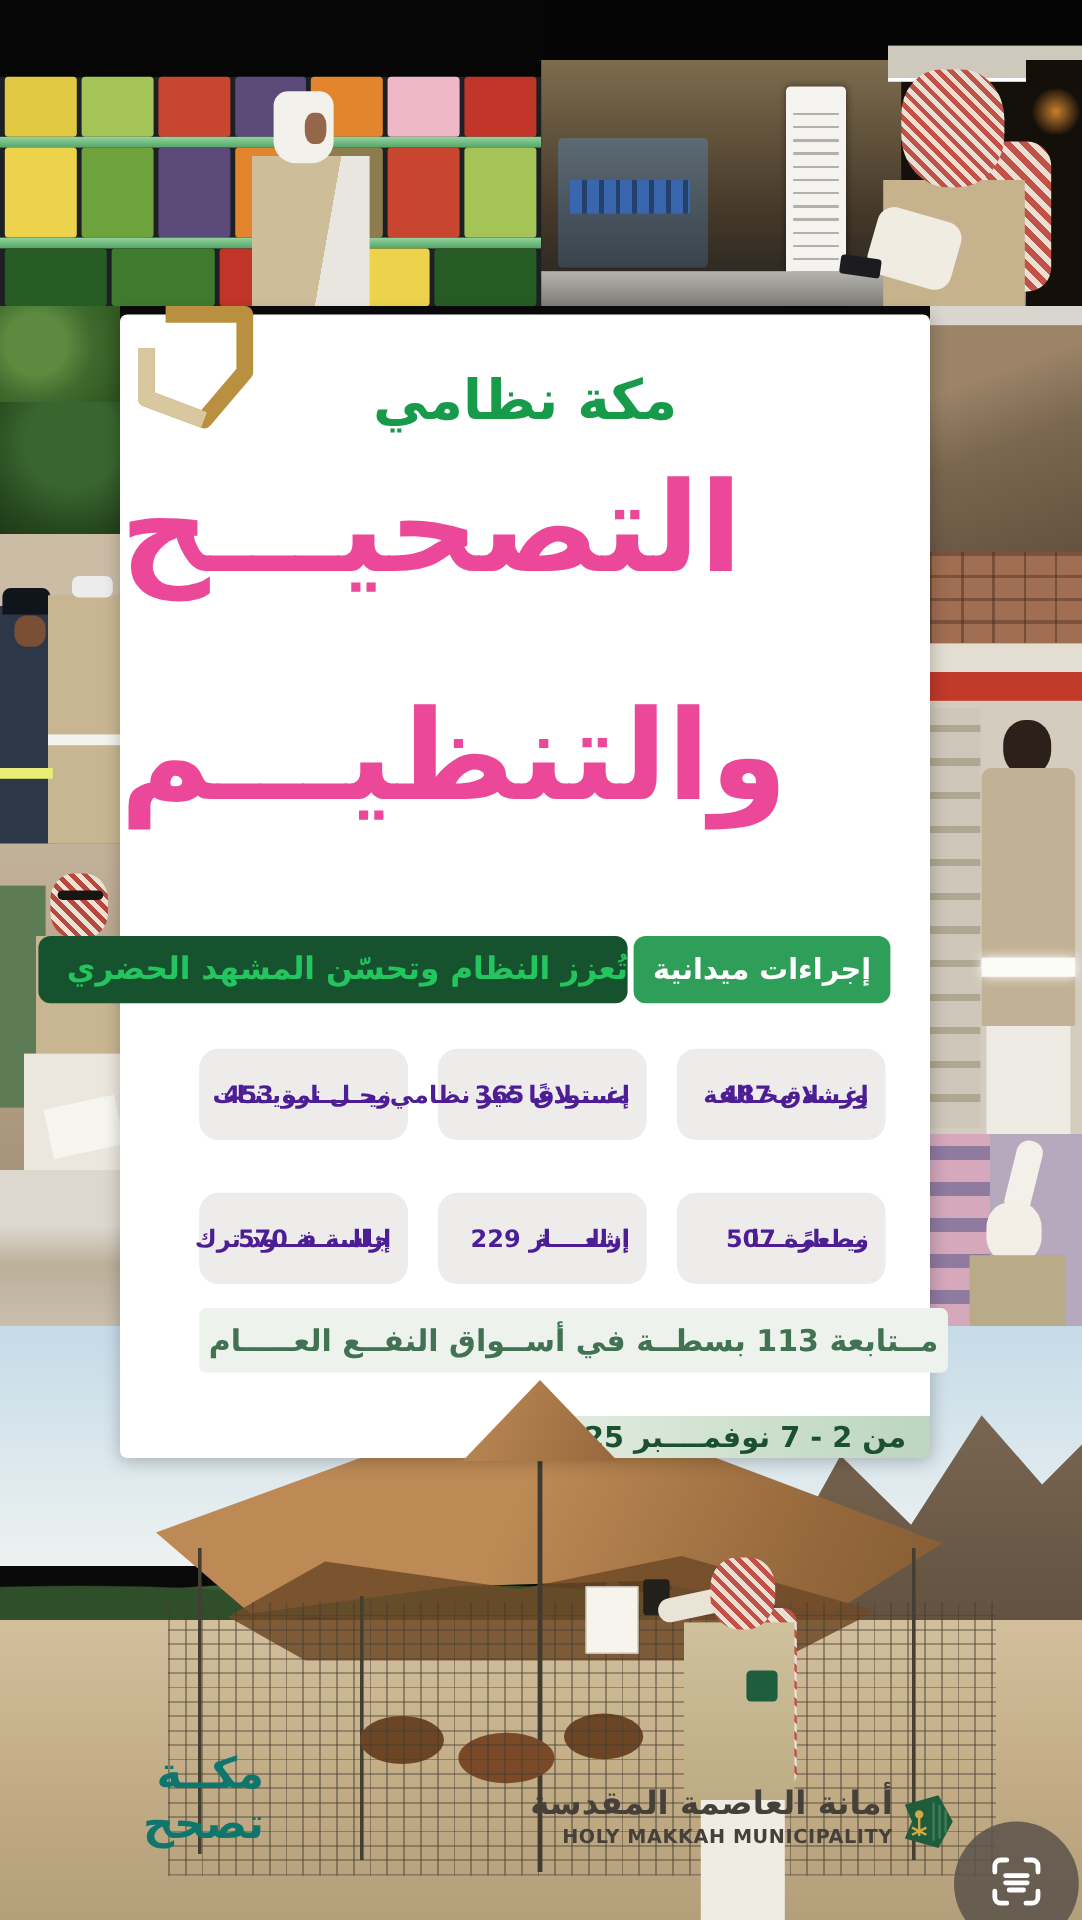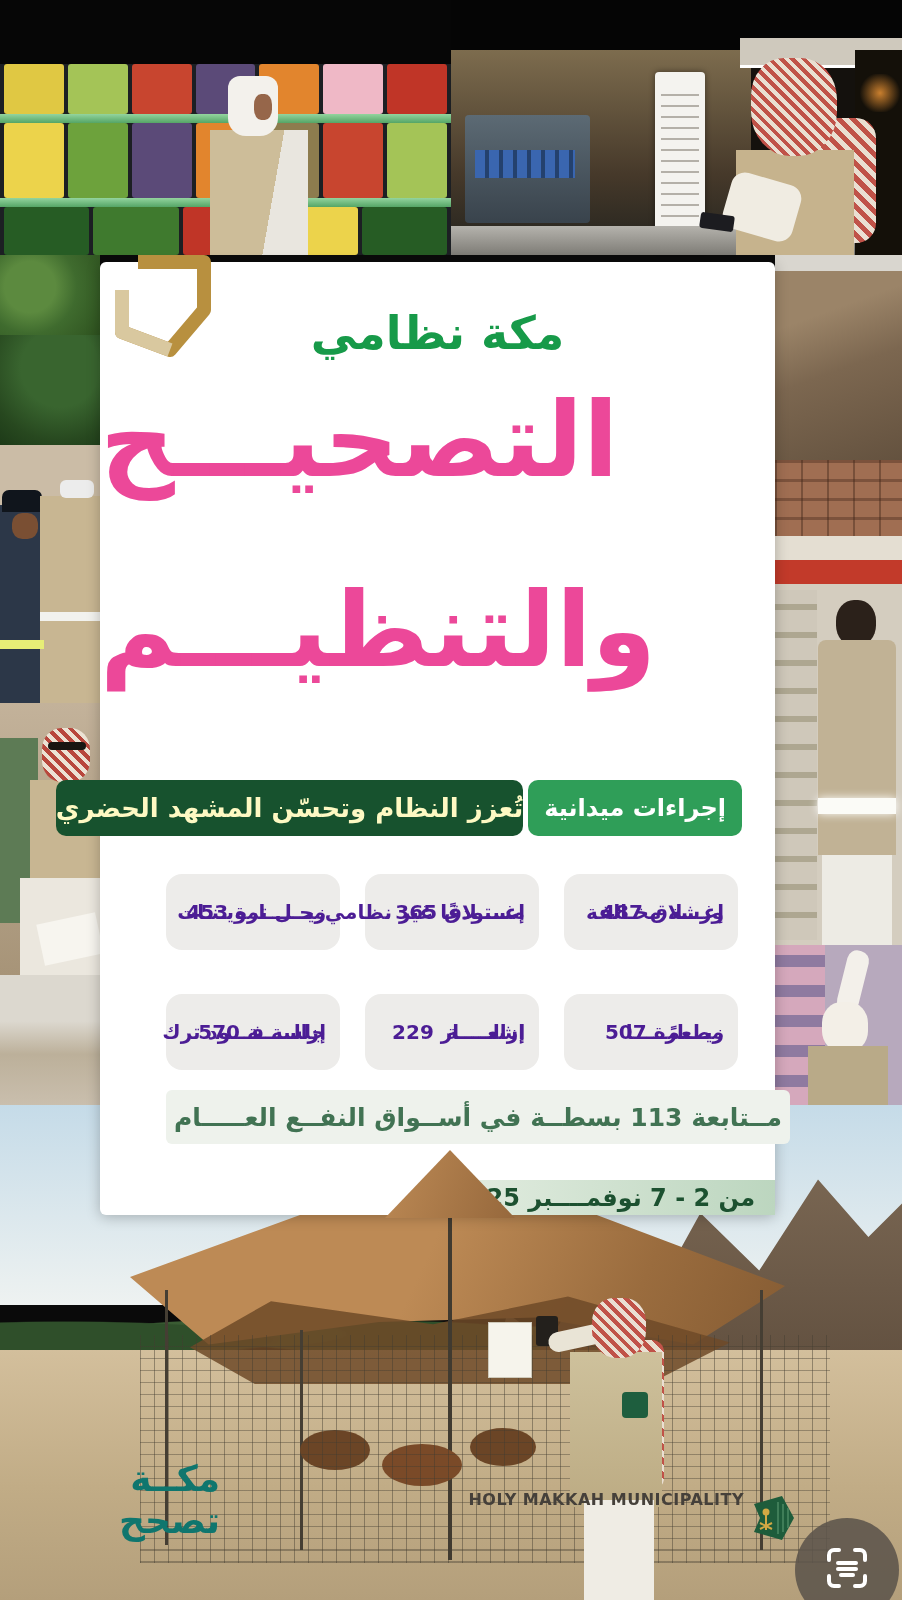--- a/index.html
+++ b/index.html
@@ -130,22 +130,22 @@
   .card{left:100px;top:262px;width:675px;height:953px;background:#ffffff;border-radius:6px;z-index:2;
         box-shadow:0 2px 14px rgba(0,0,0,.25);}
   .gold-bracket{left:8px;top:-8px;width:120px;height:104px;}
   .tagline{left:0;top:44px;width:100%;text-align:center;font-size:46px;font-weight:bold;color:#179a49;direction:rtl;}
   .title{left:0;width:100%;text-align:left;font-weight:bold;color:#ec4899;font-size:104px;line-height:1;
          direction:rtl;white-space:nowrap;}
   .title1{top:126px}.title2{top:316px}
   .pill{left:64px;top:518px;width:578px;height:56px;display:flex;direction:rtl;gap:5px;}
   .pill-label{position:static!important;background:#2f9e58;color:#fff;font-size:24px;font-weight:bold;border-radius:10px;
               display:flex;align-items:center;justify-content:center;padding:0 16px;white-space:nowrap;}
-  .pill-text{position:static!important;flex:1;background:#17522e;color:#fef9c3;font-size:26px;font-weight:bold;border-radius:10px;
-             display:flex;align-items:center;justify-content:center;white-space:nowrap;}
+  .pill-text{position:static!important;flex:1;background:#17522e;color:#22c55e;font-size:26px;font-weight:bold;border-radius:10px;
+             display:flex;align-items:center;justify-content:center;white-space:nowrap;padding-left:24px;}
   .stats{left:66px;top:612px;width:572px;height:196px;display:grid;grid-template-columns:1fr 1fr 1fr;
          gap:44px 25px;direction:rtl;}
   .stat{position:static!important;background:#edecea;border-radius:16px;color:#4c1d95;font-weight:bold;font-size:20px;
         line-height:30px;display:flex;flex-direction:column;justify-content:center;padding:6px 14px;
         text-align:right;white-space:nowrap;}
   .banner-bar{left:66px;top:828px;width:624px;height:54px;background:#eef2ec;border-radius:6px;direction:rtl;
               display:flex;align-items:center;justify-content:center;color:#417353;font-size:25px;font-weight:bold;
               white-space:nowrap;}
   .date-pill{right:0;top:918px;height:35px;min-width:272px;padding:0 20px;direction:rtl;
              background:linear-gradient(90deg,#e7efe4,#bcd6bf);border-radius:18px 0 0 18px;
@@ -324,20 +324,21 @@
   </div>
 
   <div class="tent-apex"></div>
 
   <div class="logo-mt">
     <span style="display:block">مكــة</span>
     <span style="display:block">تصحح</span>
   </div>
 
   <div class="org-block">
+    <div class="org-ar">أمانة العاصمة المقدسة</div>
     <div class="org-en">HOLY MAKKAH MUNICIPALITY</div>
   </div>
 
   <div class="org-emblem">
     <svg width="44" height="48" viewBox="0 0 44 48">
       <polygon points="2,10 30,2 42,24 30,46 2,38 8,24" fill="#1e5c3b"></polygon>
       <path d="M26 8 v32 M31 10 v28 M36 14 v20" stroke="#3f7d58" stroke-width="2"></path>
       <circle cx="14" cy="18" r="3.5" fill="#d2a944"></circle>
       <path d="M14 21 v15" stroke="#d2a944" stroke-width="2"></path>
       <path d="M8 29 l12 6 M20 29 l-12 6" stroke="#d2a944" stroke-width="2"></path>

